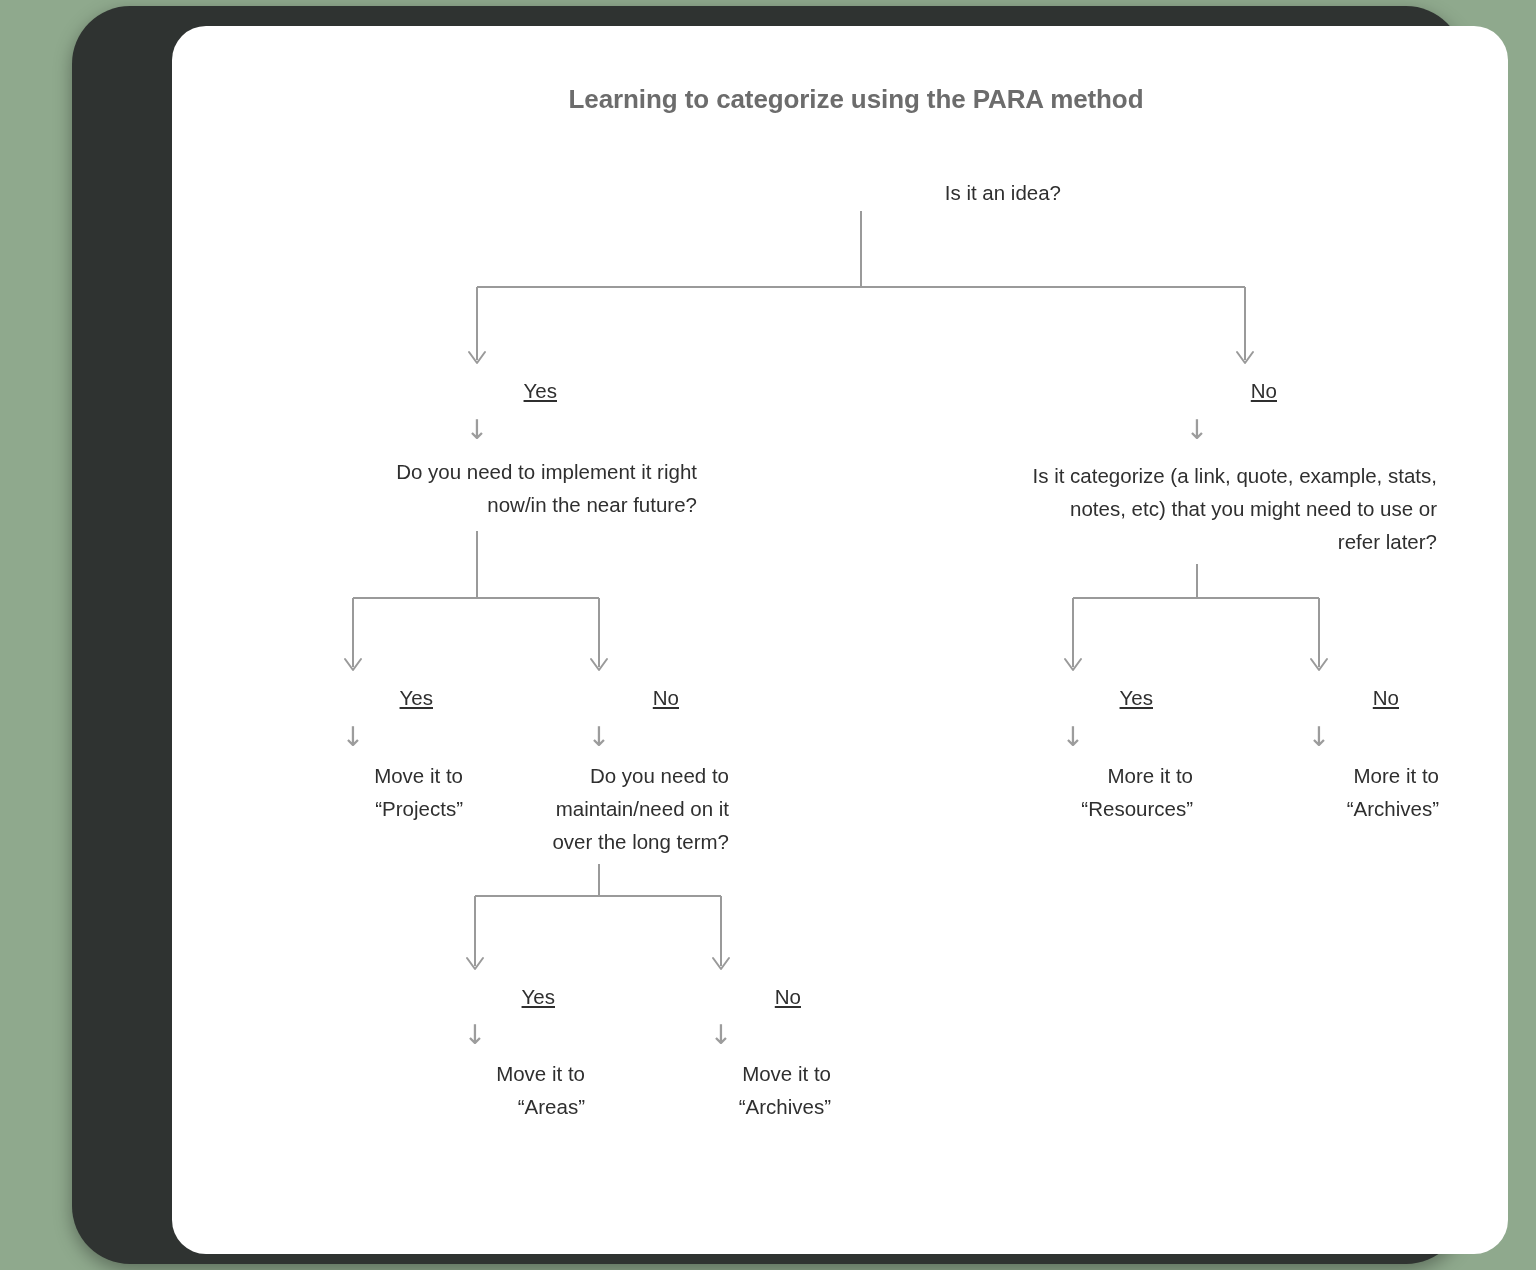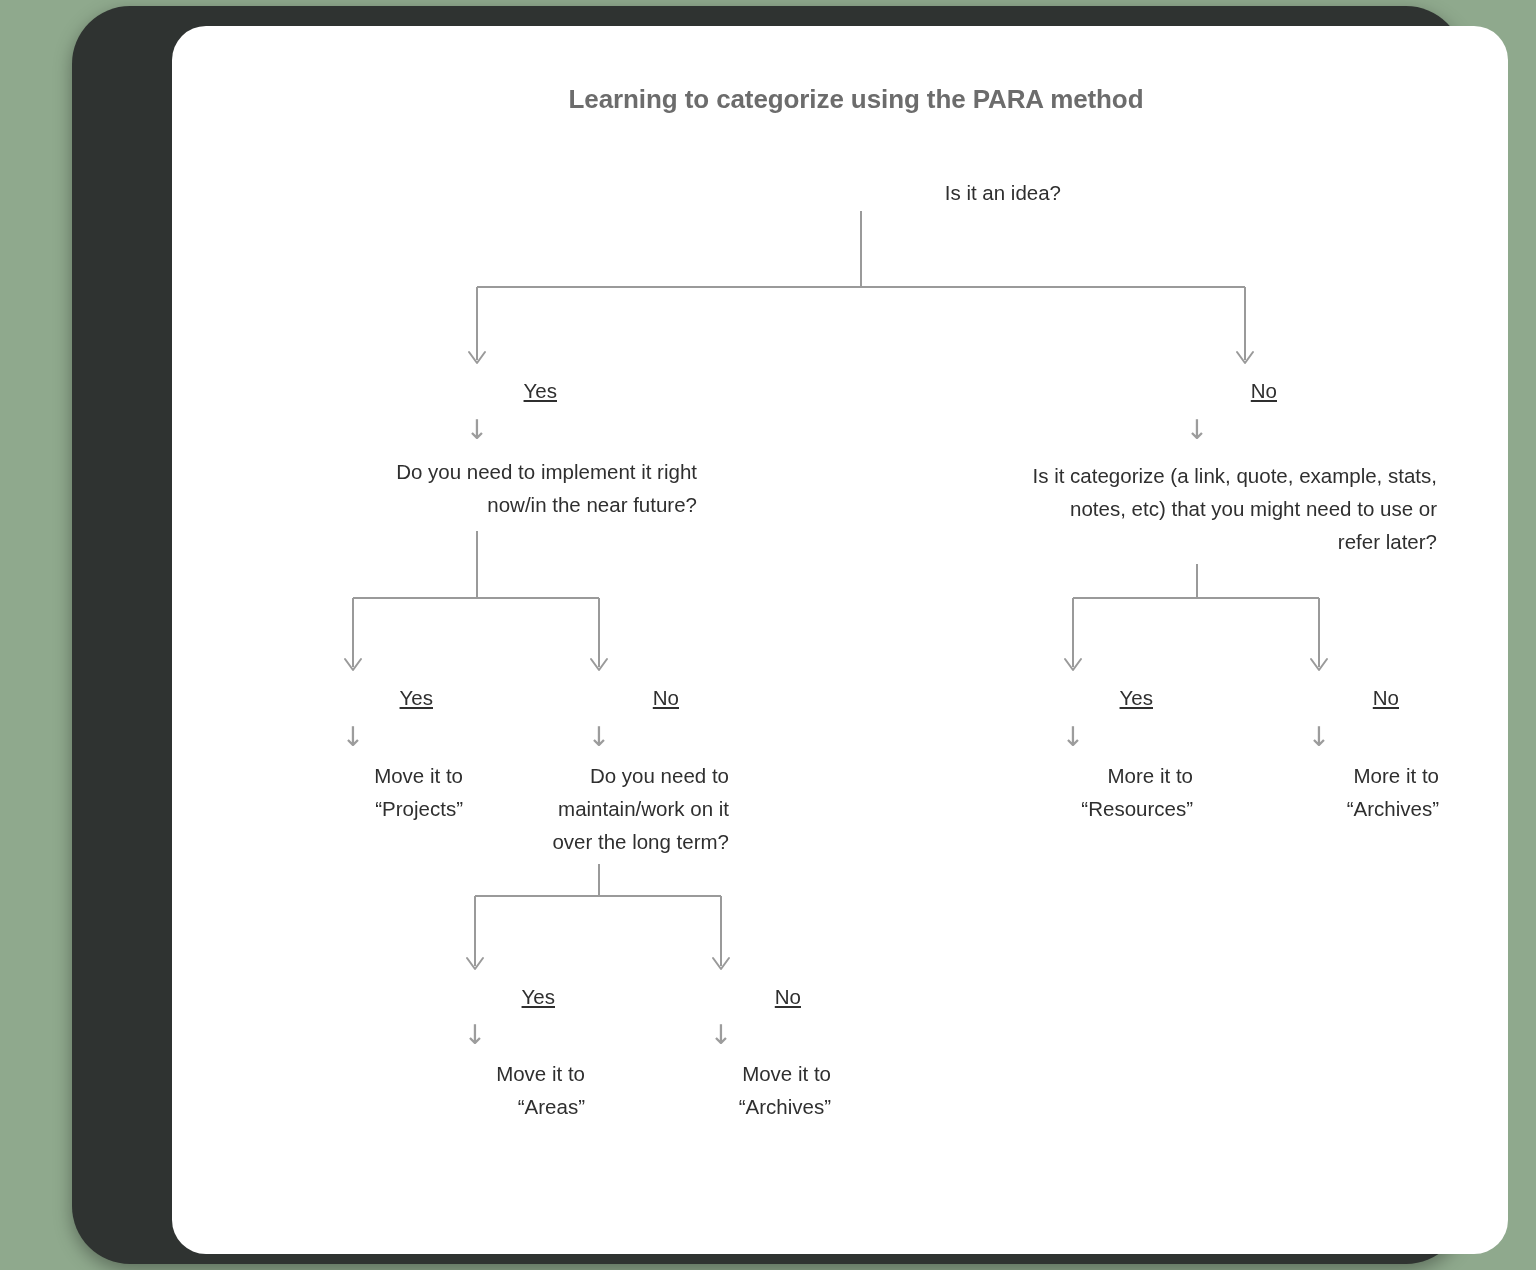--- a/index.html
+++ b/index.html
@@ -147,21 +147,21 @@
     <div class="node branch-label" style="left:1147px; top:655px; width:160px;">No</div>
 
     <div class="arrow-glyph" style="left:181px; top:697px; width:40px;">↓</div>
     <div class="arrow-glyph" style="left:427px; top:697px; width:40px;">↓</div>
     <div class="arrow-glyph" style="left:901px; top:697px; width:40px;">↓</div>
     <div class="arrow-glyph" style="left:1147px; top:697px; width:40px;">↓</div>
 
     <div class="node" style="left:181px; top:733px; width:220px;">Move it to
 “Projects”</div>
     <div class="node" style="left:427px; top:733px; width:260px;">Do you need to
-maintain/work on it
+maintain/need on it
 over the long term?</div>
     <div class="node" style="left:901px; top:733px; width:240px;">More it to
 “Resources”</div>
     <div class="node" style="left:1147px; top:733px; width:240px;">More it to
 “Archives”</div>
 
     <div class="node branch-label" style="left:303px; top:954px; width:160px;">Yes</div>
     <div class="node branch-label" style="left:549px; top:954px; width:160px;">No</div>
 
     <div class="arrow-glyph" style="left:303px; top:995px; width:40px;">↓</div>

